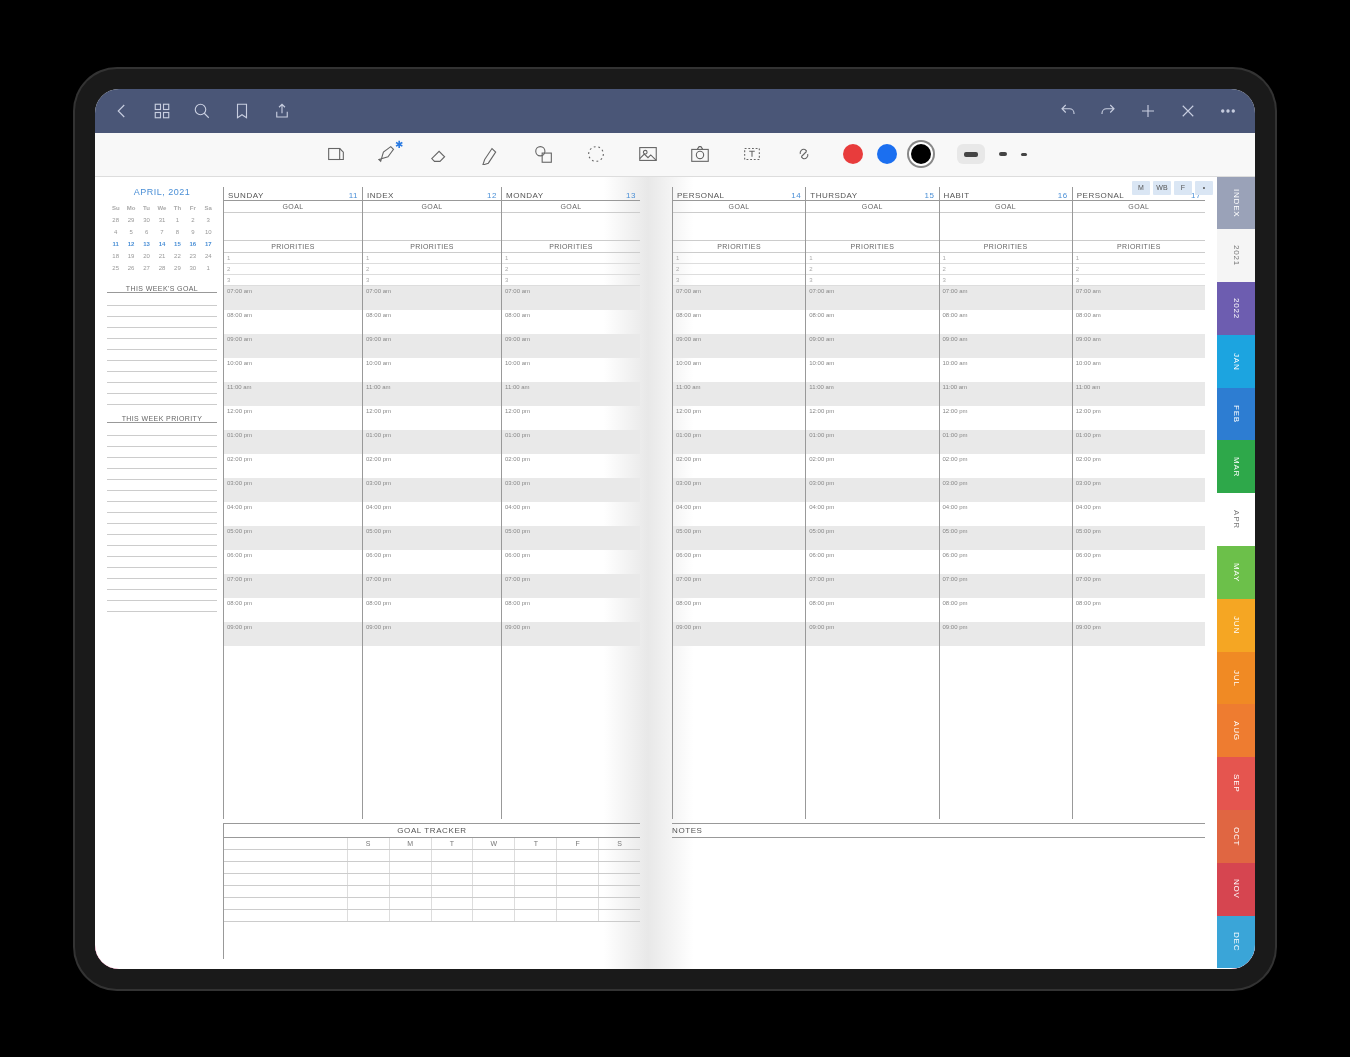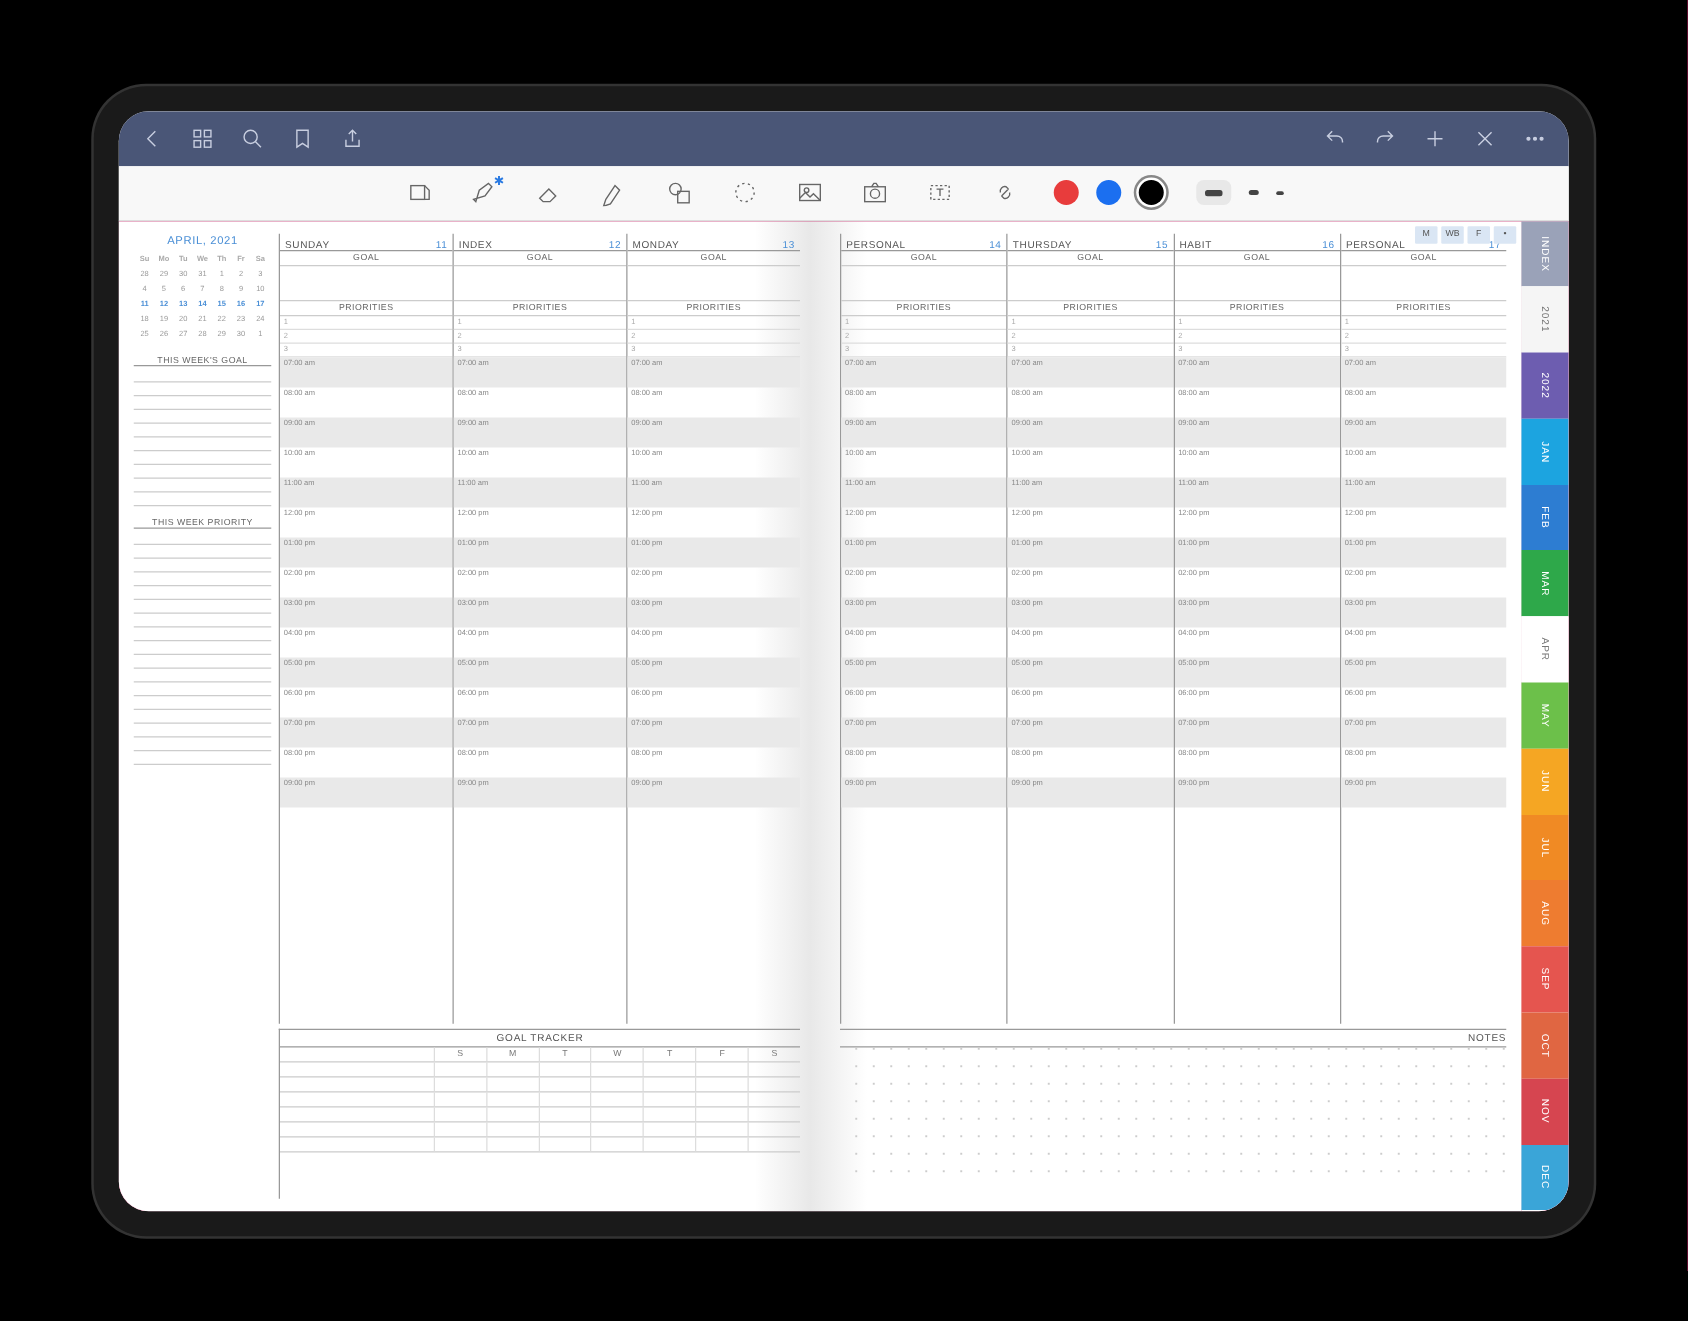--- a/index.html
+++ b/index.html
@@ -45,21 +45,21 @@
 .todo,.habit{border-top:1px solid #999}
 .todo{width:228px;border-right:none}
 .habit{flex:1;border-left:1px solid #999}
 .bot-h{font-size:8px;color:#555;text-align:center;height:14px;line-height:14px;letter-spacing:.6px;border-bottom:1px solid #999}
 .todo-row{height:14px;border-bottom:1px solid #ddd;display:flex;align-items:center;padding-left:4px}
 .chk{width:8px;height:8px;border:1px solid #aaa}
 .habit-days{display:flex;height:12px;border-bottom:1px solid #ccc}
 .habit-days>div{flex:1;font-size:7px;text-align:center;color:#777;border-left:1px solid #ddd;line-height:12px}
 .habit-days>div:first-child{flex:3;border-left:none}
 .notes{border-top:1px solid #999}
-.notes-h{font-size:8px;color:#555;text-align:right;height:14px;line-height:14px;letter-spacing:.6px;border-bottom:1px solid #999}
+.notes-h{font-size:8px;color:#555;text-align:left;height:14px;line-height:14px;letter-spacing:.6px;border-bottom:1px solid #999}
 .dots{height:110px;background-image:radial-gradient(#ccc 0.6px,transparent 0.6px);background-size:14px 14px;background-position:6px 8px}
 .viewbtns{position:absolute;top:4px;right:4px;display:flex;gap:3px;z-index:2}
 .vb{width:18px;height:14px;background:#dae6f4;color:#555;font-size:7px;display:flex;align-items:center;justify-content:center;cursor:pointer;border-radius:1px}
 .tabs{width:38px;background:#fff;display:flex;flex-direction:column}
 .tab{flex:1;display:flex;align-items:center;justify-content:center;font-size:8px;letter-spacing:.8px;cursor:pointer;color:#fff;writing-mode:vertical-rl}
 .tab.light{color:#777;background:#f5f5f5}
 .page-wrap{flex:1;display:flex;position:relative}
 .left-col{display:flex;flex-direction:column;width:116px}
 </style>
 </head>

